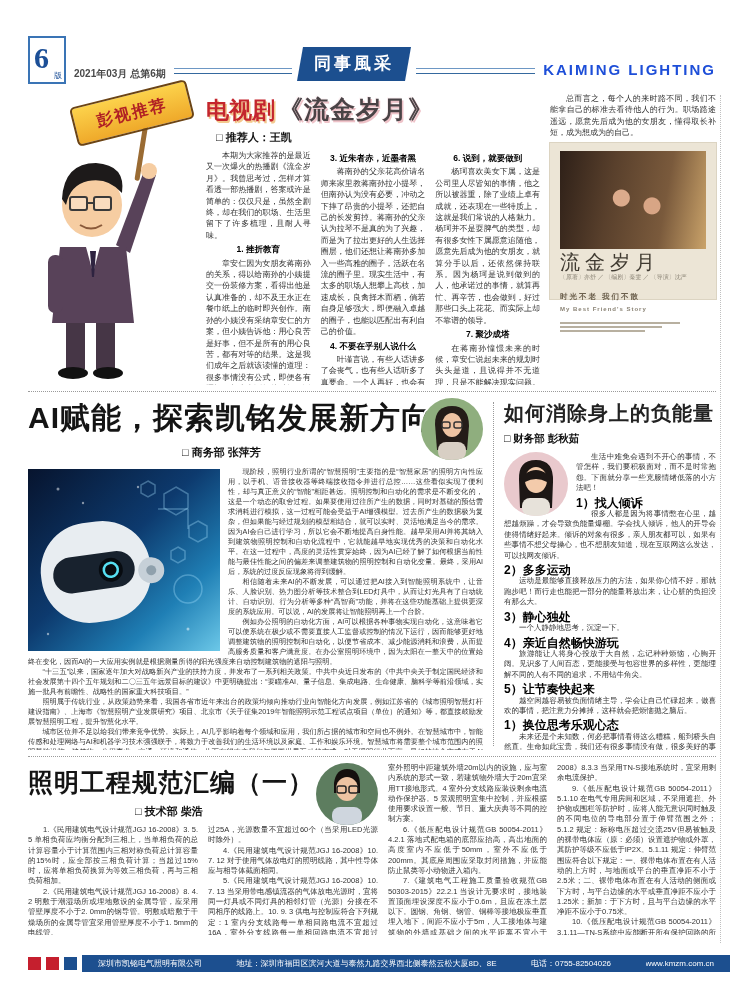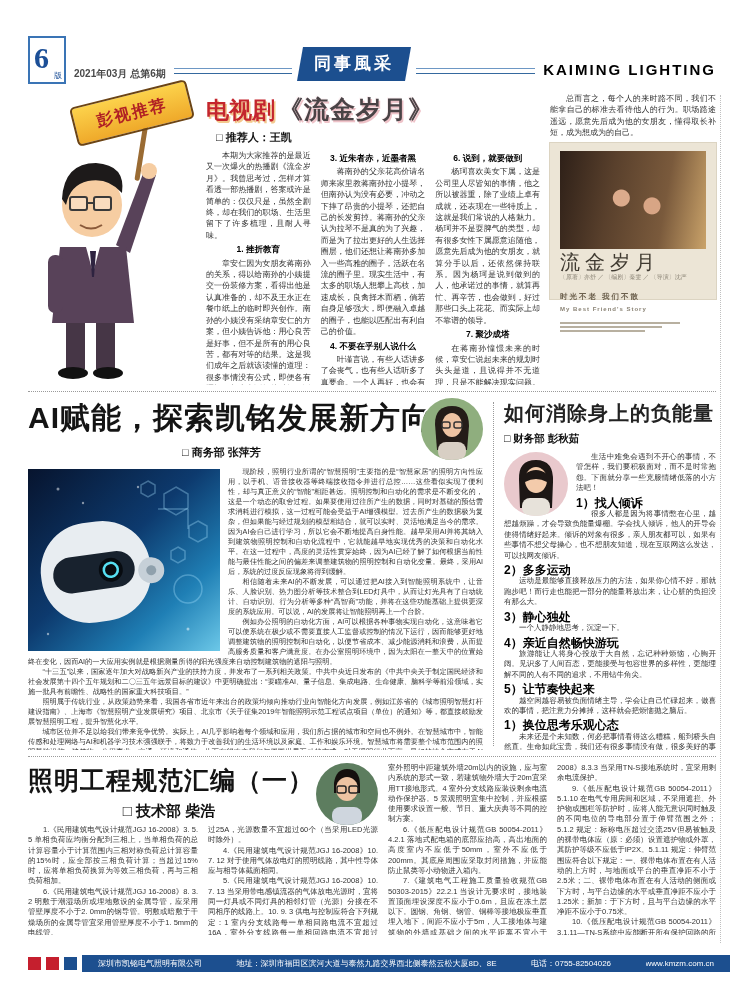--- a/index.html
+++ b/index.html
@@ -12,21 +12,21 @@
   .header{display:flex;align-items:flex-end;gap:8px;height:48px;}
   .page-badge{width:34px;height:44px;border:2px solid #3a74b5;position:relative;flex:none;}
   .page-num{font-family:"Liberation Serif","DejaVu Serif",serif;font-size:30px;font-weight:bold;
             color:#1c4f97;line-height:40px;padding-left:4px;}
   .page-label{position:absolute;right:2px;bottom:1px;font-size:8px;color:#1c4f97;}
   .issue-info{font-size:10px;font-weight:bold;color:#4a4a4a;margin-bottom:3px;white-space:nowrap;}
   .rule{flex:1;height:4px;border-top:1.5px solid #6d97c4;border-bottom:1.5px solid #35699f;margin-bottom:10px;}
   .section-box{background:#1c4f8f;color:#fff;font-weight:bold;font-size:17px;letter-spacing:3px;
                padding:5px 14px 6px;transform:skewX(-10deg);margin-bottom:3px;flex:none;}
   .section-box span{display:inline-block;transform:skewX(10deg);}
-  .brand{color:#000000;font-weight:bold;font-size:15px;letter-spacing:2px;margin-bottom:6px;white-space:nowrap;}
+  .brand{color:#1d4ed8;font-weight:bold;font-size:15px;letter-spacing:2px;margin-bottom:6px;white-space:nowrap;}
 
   
   .para{margin:0;text-indent:2em;}
   .sec-h{font-weight:bold;text-align:center;font-size:8.5px;margin:3px 0 2px;color:#000;}
   .hr-dotted{border:none;border-top:1px dotted #9a9a9a;margin:6px 0;}
   .avatar{border-radius:50%;overflow:hidden;flex:none;box-shadow:0 0 0 2px #fff;}
   .byline{font-weight:bold;color:#111;}
 
   
   .top-article{display:flex;gap:10px;margin-top:9px;height:292px;}
@@ -76,21 +76,21 @@
   .energy-body{font-size:7.5px;line-height:10.4px;text-align:justify;color:#333;flex:1;overflow:hidden;}
   .energy-avatar{float:left;width:64px;height:64px;margin:0 8px 3px 0;}
   .tip-h{font-weight:bold;font-size:12px;margin:4px 0 1px;color:#000;}
 
   
   .spec-article{display:flex;gap:10px;height:172px;margin-top:2px;overflow:hidden;}
   .spec-left{width:350px;flex:none;display:flex;flex-direction:column;min-height:0;}
   .spec-head{display:flex;align-items:center;gap:6px;}
   .spec-head-left{flex:1;min-width:0;}
   .spec-title{font-size:25px;font-weight:900;margin:0;letter-spacing:1px;white-space:nowrap;color:#141414;}
-  .spec-byline{text-align:center;font-size:15px;margin:5px 0 4px;}
+  .spec-byline{text-align:center;font-size:11px;margin:5px 0 4px;}
   .spec-cols{display:flex;gap:10px;flex:1;min-height:0;}
   .spec-col{flex:1;font-size:7.5px;line-height:10.3px;text-align:justify;color:#333;overflow:hidden;}
 
   
   .footer{position:absolute;left:28px;right:0;bottom:26px;display:flex;align-items:center;gap:5px;}
   .sq{width:13px;height:13px;flex:none;}
   .sq-red{background:#c51f2e;}
   .sq-blue{background:#1c4f8f;}
   .footer-bar{flex:1;background:#1c4f8f;color:#fff;height:17px;display:flex;align-items:center;
               font-size:8px;padding:0 16px;justify-content:space-between;white-space:nowrap;}
@@ -298,21 +298,21 @@
             <ellipse cx="31" cy="26" rx="11" ry="12" fill="#eec3a2"></ellipse>
             <rect x="21" y="23" width="9" height="7" rx="2" fill="none" stroke="#222" stroke-width="1.5"></rect>
             <rect x="33" y="23" width="9" height="7" rx="2" fill="none" stroke="#222" stroke-width="1.5"></rect>
             <rect x="16" y="44" width="30" height="18" rx="8" fill="#cfd6de"></rect>
           </svg>
         </div>
       </div>
       <div class="spec-cols">
         <div class="spec-col">
           <p class="para">1.《民用建筑电气设计规范JGJ 16-2008》3. 5. 5 单相负荷应均衡分配到三相上，当单相负荷的总计算容量小于计算范围内三相对称负荷总计算容量的15%时，应全部按三相负荷计算；当超过15%时，应将单相负荷换算为等效三相负荷，再与三相负荷相加。</p>
-          <p class="para">6.《民用建筑电气设计规范JGJ 16-2008》8. 3. 2 明敷于潮湿场所或埋地敷设的金属导管，应采用管壁厚度不小于2. 0mm的钢导管。明敷或暗敷于干燥场所的金属导管宜采用管壁厚度不小于1. 5mm的电线管。</p>
+          <p class="para">2.《民用建筑电气设计规范JGJ 16-2008》8. 4. 2 明敷于潮湿场所或埋地敷设的金属导管，应采用管壁厚度不小于2. 0mm的钢导管。明敷或暗敷于干燥场所的金属导管宜采用管壁厚度不小于1. 5mm的电线管。</p>
 
         </div>
         <div class="spec-col">
           <p class="para" style="text-indent:0">过25A，光源数量不宜超过60个（当采用LED光源时除外）。</p>
           <p class="para">4.《民用建筑电气设计规范JGJ 16-2008》10. 7. 12 对于使用气体放电灯的照明线路，其中性导体应与相导体截面相同。</p>
           <p class="para">5.《民用建筑电气设计规范JGJ 16-2008》10. 7. 13 当采用带电感镇流器的气体放电光源时，宜将同一灯具或不同灯具的相邻灯管（光源）分接在不同相序的线路上。10. 9. 3 供电与控制应符合下列规定：1 室内分支线路每一单相回路电流不宜超过16A，室外分支线路每一单相回路电流不宜超过25A，室外单相220V支路线缆长度不宜超过100m，220／380V三相四线制线路长度不宜超过300m，并</p>
         </div>
       </div>
     </div>
     <div class="spec-col">

